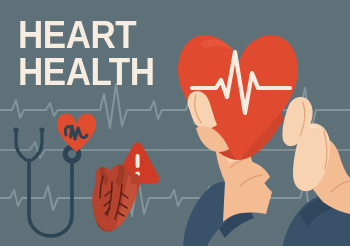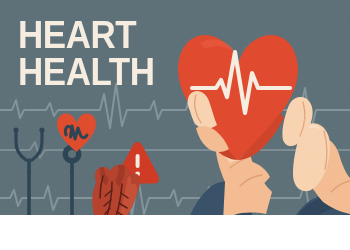--- a/index.html
+++ b/index.html
@@ -4,21 +4,21 @@
 <title>Heart Health Illustration</title>
 <style>
   html, body {
     margin: 0;
     padding: 0;
     background: #ffffff;
   }
   #poster {
     position: relative;
     width: 350px;
-    height: 215px;
+    height: 246px;
     overflow: hidden;
     font-family: "Liberation Sans", sans-serif;
     background: #737373;
     user-select: none;
   }
   #poster svg.layer {
     position: absolute;
     left: 0;
     top: 0;
     width: 350px;

